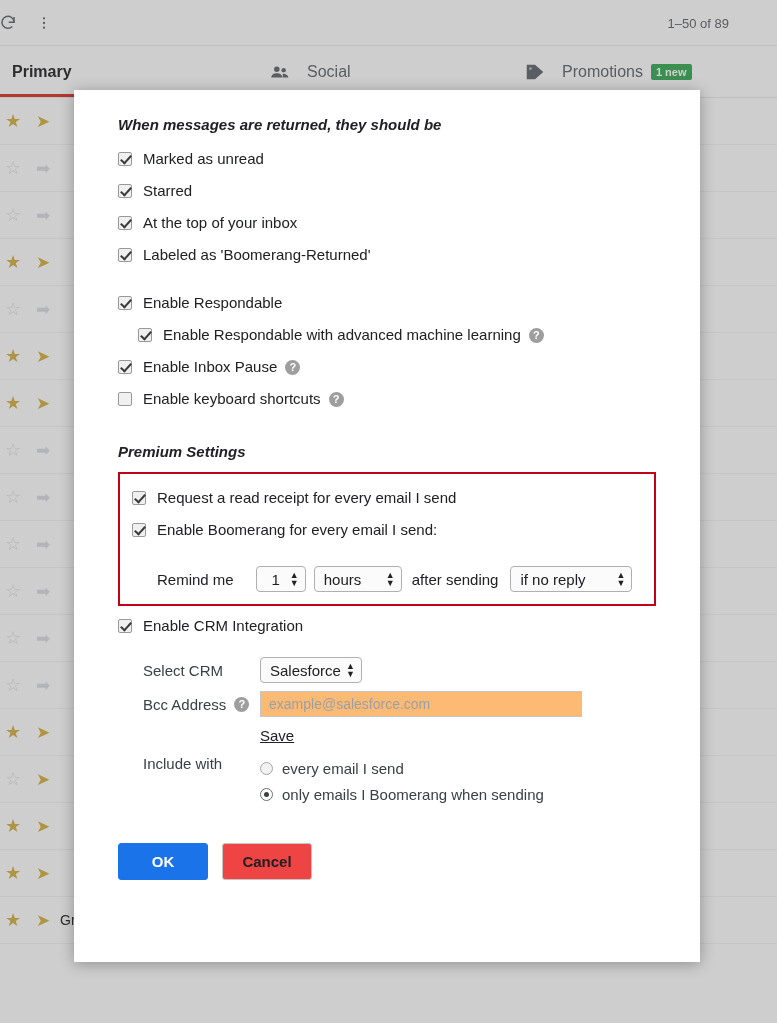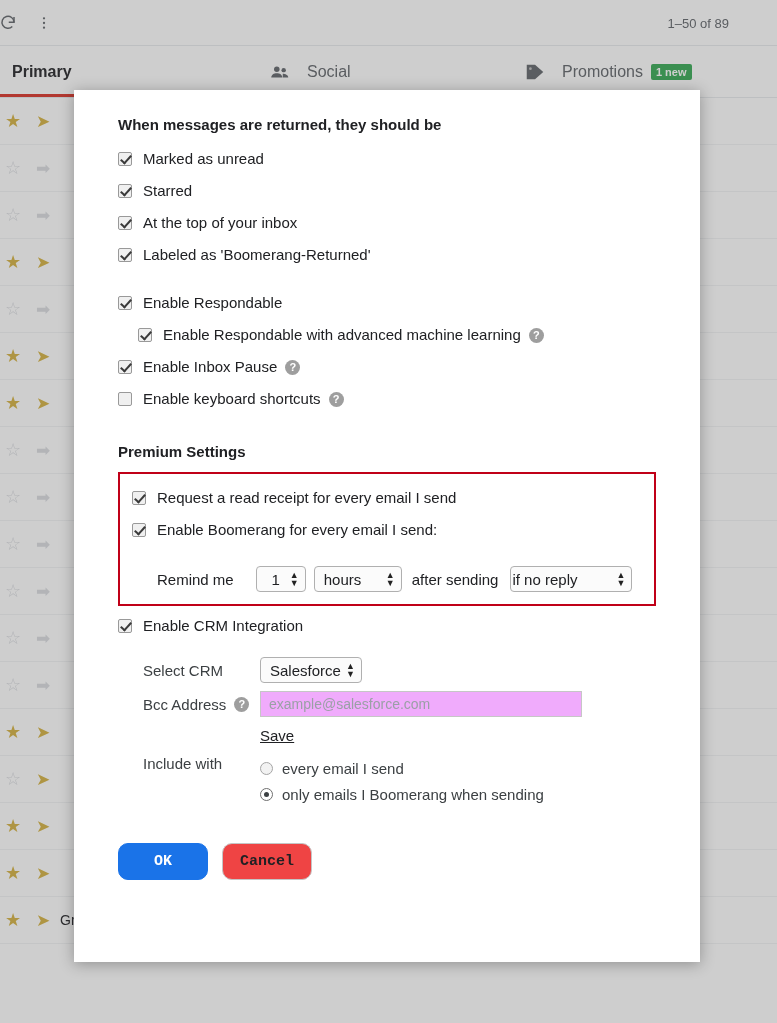--- a/index.html
+++ b/index.html
@@ -129,20 +129,21 @@
     font-size: 21px;
     color: #202124;
     margin: 0 0 34px 0;
     font-weight: normal;
   }
   .section-head {
     font-size: 15px;
     font-weight: bold;
     color: #202124;
     margin: 0 0 12px 0;
+    font-style: italic;
   }
   .opt-row {
     display: flex; align-items: center;
     min-height: 28px;
     margin-bottom: 4px;
     font-size: 15px;
     color: #202124;
   }
   .opt-row.indent { padding-left: 20px; }
 
@@ -214,41 +215,41 @@
     position: absolute;
     right: 6px; top: 50%;
     transform: translateY(-50%);
     font-size: 9px;
     line-height: 8px;
     color: #222;
     display: flex; flex-direction: column;
   }
   .sel.num { width: 50px; justify-content: center; padding: 0 14px 0 4px; }
   .sel.unit { width: 88px; padding-left: 9px; }
-  .sel.cond { width: 122px; padding-left: 1px; text-align: right; }
+  .sel.cond { width: 122px; padding-left: 9px; text-align: right; }
   .sel.crm  { padding: 0 20px 0 9px; }
 
   .mid-text { margin: 0 12px 0 10px; }
 
   .crm-grid { margin-top: 13px; }
   .crm-line {
     display: flex; align-items: center;
     min-height: 34px;
     font-size: 15px;
     color: #3c4043;
   }
   .crm-line .k { width: 142px; padding-left: 25px; flex: none; display: flex; align-items: center; }
   .bcc-input {
     width: 322px; height: 26px;
     border: 1px solid #c6c6c6;
     padding: 0 8px;
     font-size: 14px;
     color: #202124;
     font-family: "Liberation Sans", sans-serif;
-    background: #f0abfc;
+    background: #fdba74;
   }
   .bcc-input::placeholder { color: #9aa0a6; }
   .save-link {
     color: #202124;
     font-size: 15px;
     text-decoration: underline;
     cursor: pointer;
     margin-left: 0;
   }
   .radio {
@@ -265,24 +266,24 @@
     content: "";
     position: absolute; left: 3px; top: 3px;
     width: 5px; height: 5px;
     border-radius: 50%;
     background: #3c4043;
   }
   .radio-line { display: flex; align-items: center; font-size: 15px; color: #3c4043; min-height: 26px; }
 
   .btn-row { display: flex; align-items: center; margin-top: 36px; }
   .btn {
-    font-family: Liberation Mono, monospace;
+    font-family: Liberation Sans, sans-serif;
     font-size: 15px;
     font-weight: bold;
-    border-radius: 10px;
+    border-radius: 3px;
     padding: 9px 0;
     cursor: pointer;
     text-align: center;
   }
   .btn-ok {
     background: #1a73e8;
     color: #fff;
     border: 1px solid #1a73e8;
     width: 90px;
     margin-right: 14px;

